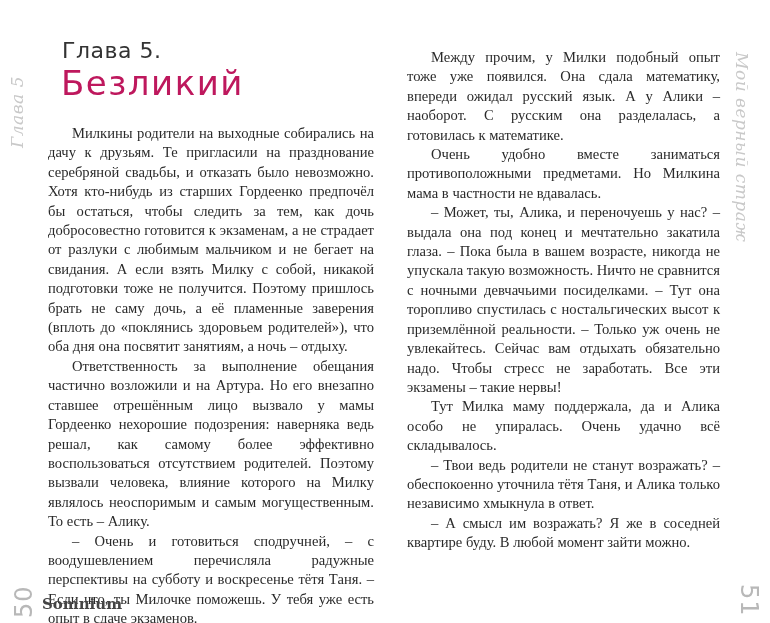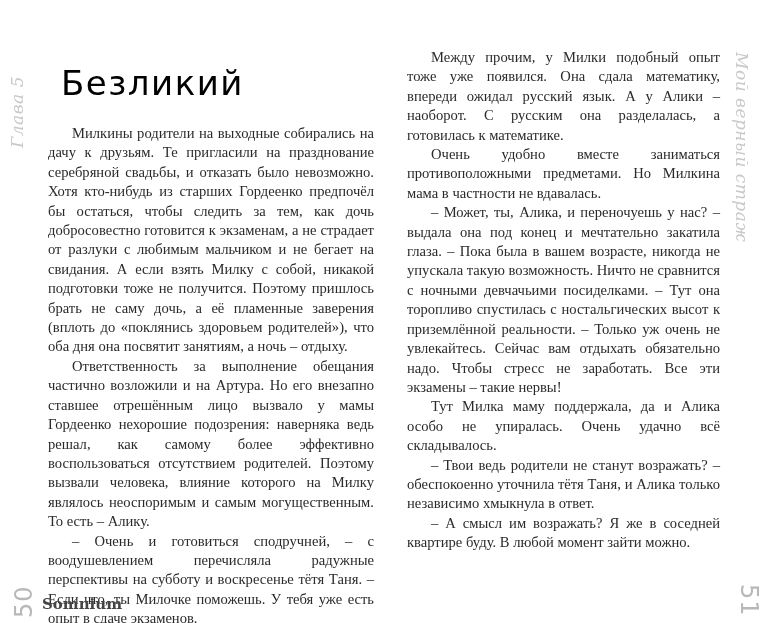--- a/index.html
+++ b/index.html
@@ -16,21 +16,21 @@
   .page-right { left: 388px; width: 385px; }
 
   .chapter-label {
     position: absolute; left: 62px; top: 38px;
     font-family: "DejaVu Sans", sans-serif;
     font-size: 22px; color: #333; letter-spacing: 0.5px;
   }
   .chapter-title {
     position: absolute; left: 61px; top: 63px;
     font-family: "DejaVu Sans", sans-serif;
-    font-size: 34px; color: #000000; letter-spacing: 1.5px;
+    font-size: 34px; color: #be185d; letter-spacing: 1.5px;
     font-weight: normal;
   }
   .text-block {
     position: absolute;
     font-size: 14.6px;
     line-height: 19.4px;
     text-align: justify;
     color: #2a2a2a;
   }
   .left-text { left: 48px; top: 116px; width: 326px; margin-top: 8px; }
@@ -80,20 +80,21 @@
     font-size: 15px; color: #444;
   }
 </style>
 </head>
 <body>
 
 <div class="spread">
 
   <div class="page page-left">
     <div class="running-head running-head-left">Глава 5</div>
+    <div class="chapter-label">Глава 5.</div>
     <h1 class="chapter-title" style="margin:0">Безликий</h1>
     <div class="text-block left-text">
       <p class="para">Милкины родители на выходные собирались на дачу к друзьям. Те пригласили на празднование серебряной свадьбы, и отказать было невозможно. Хотя кто-нибудь из старших Гордеенко предпочёл бы остаться, чтобы следить за тем, как дочь добросовестно готовится к экзаменам, а не страдает от разлуки с любимым мальчиком и не бегает на свидания. А если взять Милку с собой, никакой подготовки тоже не получится. Поэтому пришлось брать не саму дочь, а её пламенные заверения (вплоть до «поклянись здоровьем родителей»), что оба дня она посвятит занятиям, а ночь – отдыху.</p>
       <p class="para">Ответственность за выполнение обещания частично возложили и на Артура. Но его внезапно ставшее отрешённым лицо вызвало у мамы Гордеенко нехорошие подозрения: наверняка ведь решал, как самому более эффективно воспользоваться отсутствием родителей. Поэтому вызвали человека, влияние которого на Милку являлось неоспоримым и самым могущественным. То есть – Алику.</p>
       <p class="para">– Очень и готовиться сподручней, – с воодушевлением перечисляла радужные перспективы на субботу и воскресенье тётя Таня. – Если что, ты Милочке поможешь. У тебя уже есть опыт в сдаче экзаменов.</p>
     </div>
     <div class="page-number page-number-left">50</div>
     <div class="publisher">Somnium</div>
   </div>
 

